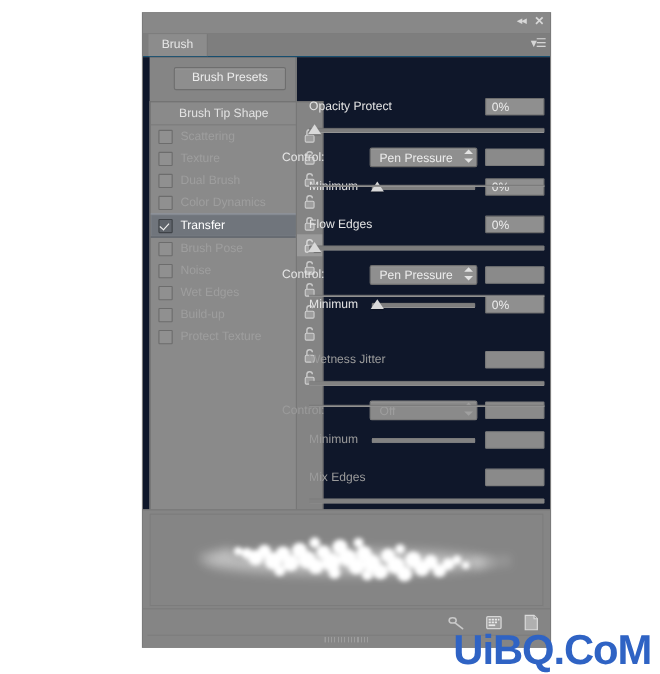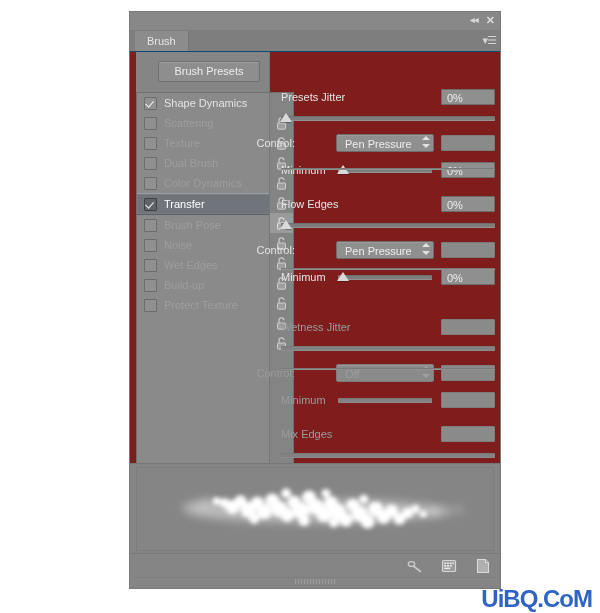--- a/index.html
+++ b/index.html
@@ -34,21 +34,21 @@
     position:absolute;left:5px;top:0;height:20px;line-height:20px;
     padding:0 12px;background:#8c8c8c;color:#e6e6e6;font-size:11px;
     border-right:1px solid #767676;
   }
   .panel-menu{
     position:absolute;right:4px;top:2px;color:#d5d5d5;font-size:11px;
     line-height:14px;cursor:pointer;letter-spacing:-1px;
   }
 
   
-  .panel-body{position:relative;height:452px;background:#7f1d1d;}
+  .panel-body{position:relative;height:452px;background:#0f172a;}
 
   
   #left-col{
     position:absolute;left:6px;top:0;width:133px;height:452px;
     background:#858585;
   }
   .presets-btn{
     position:absolute;left:22px;top:9px;width:100px;height:19px;
     background:#8e8e8e;border:1px solid #6e6e6e;border-radius:2px;
     color:#ececec;font-size:11px;line-height:19px;text-align:center;
@@ -191,21 +191,21 @@
     background:repeating-linear-gradient(to right,#9d9d9d 0 1px,transparent 1px 3px);
   }
   .foot-line{
     position:absolute;left:4px;right:4px;bottom:10px;height:1px;background:#7d7d7d;
   }
 
   
   #watermark{
     position:absolute;right:8px;bottom:2px;
     font-family:"Liberation Sans",sans-serif;
-    font-size:24px;font-weight:bold;letter-spacing:-1px;
+    font-size:38px;font-weight:bold;letter-spacing:-1px;
     color:#2f63c4;line-height:1;
   }
 </style>
 </head>
 <body>
 
 <div id="brush-panel">
 
   <div class="panel-topbar">
     <div class="win-btns">
@@ -218,25 +218,22 @@
     <div class="tab">Brush</div>
     <span class="panel-menu">▾☰</span>
   </div>
 
   <div class="panel-body">
 
     <div id="left-col">
       <div class="presets-btn">Brush Presets</div>
 
       <div class="list-box">
-
-        <div class="opt-row">
-          <span class="chk on"></span>
-          <span class="opt-label">Shape Dynamics</span>
-        </div>
+        <div class="list-head">Brush Tip Shape</div>
+
         <div class="opt-row dim">
           <span class="chk"></span>
           <span class="opt-label">Scattering</span>
         </div>
         <div class="opt-row dim">
           <span class="chk"></span>
           <span class="opt-label">Texture</span>
         </div>
         <div class="opt-row dim">
           <span class="chk"></span>
@@ -347,21 +344,21 @@
             <rect x="1.5" y="6" width="8" height="6.2" rx="1" fill="#9e9e9e" stroke="#cfcfcf" stroke-width="1"></rect>
           </svg>
       </div>
     </div>
 
     <div class="col-divider"></div>
 
     <div id="right-col">
 
       <div class="ctrl-row" style="margin-top:34px;">
-        <span class="lbl">Presets Jitter</span>
+        <span class="lbl">Opacity Protect</span>
         <span class="val-box">0%</span>
       </div>
       <div class="ctrl-row" style="height:16px;">
         <div class="slider">
           <div class="track"></div>
           <div class="knob" style="left:-1px;"></div>
         </div>
       </div>
       <div class="ctrl-row" style="margin-top:8px;">
         <span class="lbl right">Control:</span>

